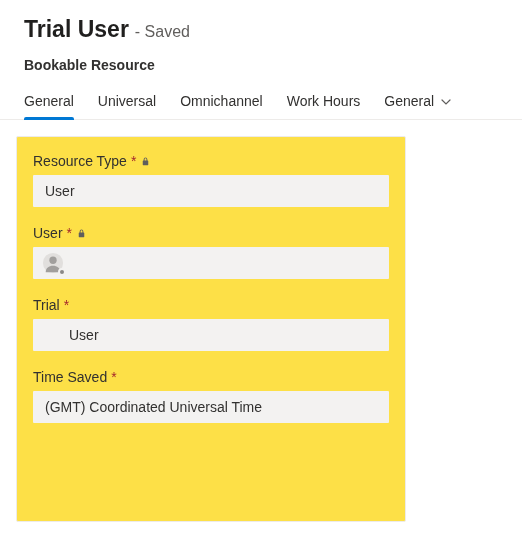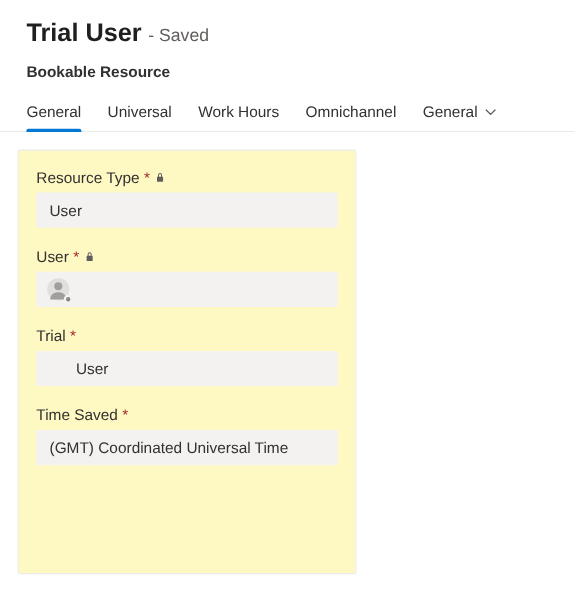--- a/index.html
+++ b/index.html
@@ -55,25 +55,25 @@
       content: "";
       position: absolute;
       left: 0; right: 0; bottom: -1px;
       height: 3px;
       background: #0078d4;
       border-radius: 2px 2px 0 0;
     }
     .tab svg { vertical-align: middle; margin-left: 2px; }
     .card {
       margin: 16px;
-      width: 308px;
+      width: 390px;
       border: 1px solid #edebe9;
       border-radius: 2px;
       padding: 16px 16px 80px 16px;
-      background: #fef9c3;
+      background: #fde047;
     }
     .field { margin-bottom: 18px; }
     .field-label {
       font-size: 14px;
       color: #323130;
       display: flex;
       align-items: center;
       gap: 4px;
       margin-bottom: 6px;
     }
@@ -126,24 +126,24 @@
 </div>
 
 <div class="tabs">
   <div class="tab active">
     <span>General</span>
   </div>
   <div class="tab">
     <span>Universal</span>
   </div>
   <div class="tab">
+    <span>Omnichannel</span>
+  </div>
+  <div class="tab">
     <span>Work Hours</span>
-  </div>
-  <div class="tab">
-    <span>Omnichannel</span>
   </div>
   <div class="tab">
     <span>General</span>
     <svg width="12" height="12" viewBox="0 0 12 12">
         <path d="M2 4 L6 8 L10 4" stroke="#605e5c" stroke-width="1.2" fill="none" stroke-linecap="round"></path>
       </svg>
   </div>
 </div>
 
 <div class="card">

